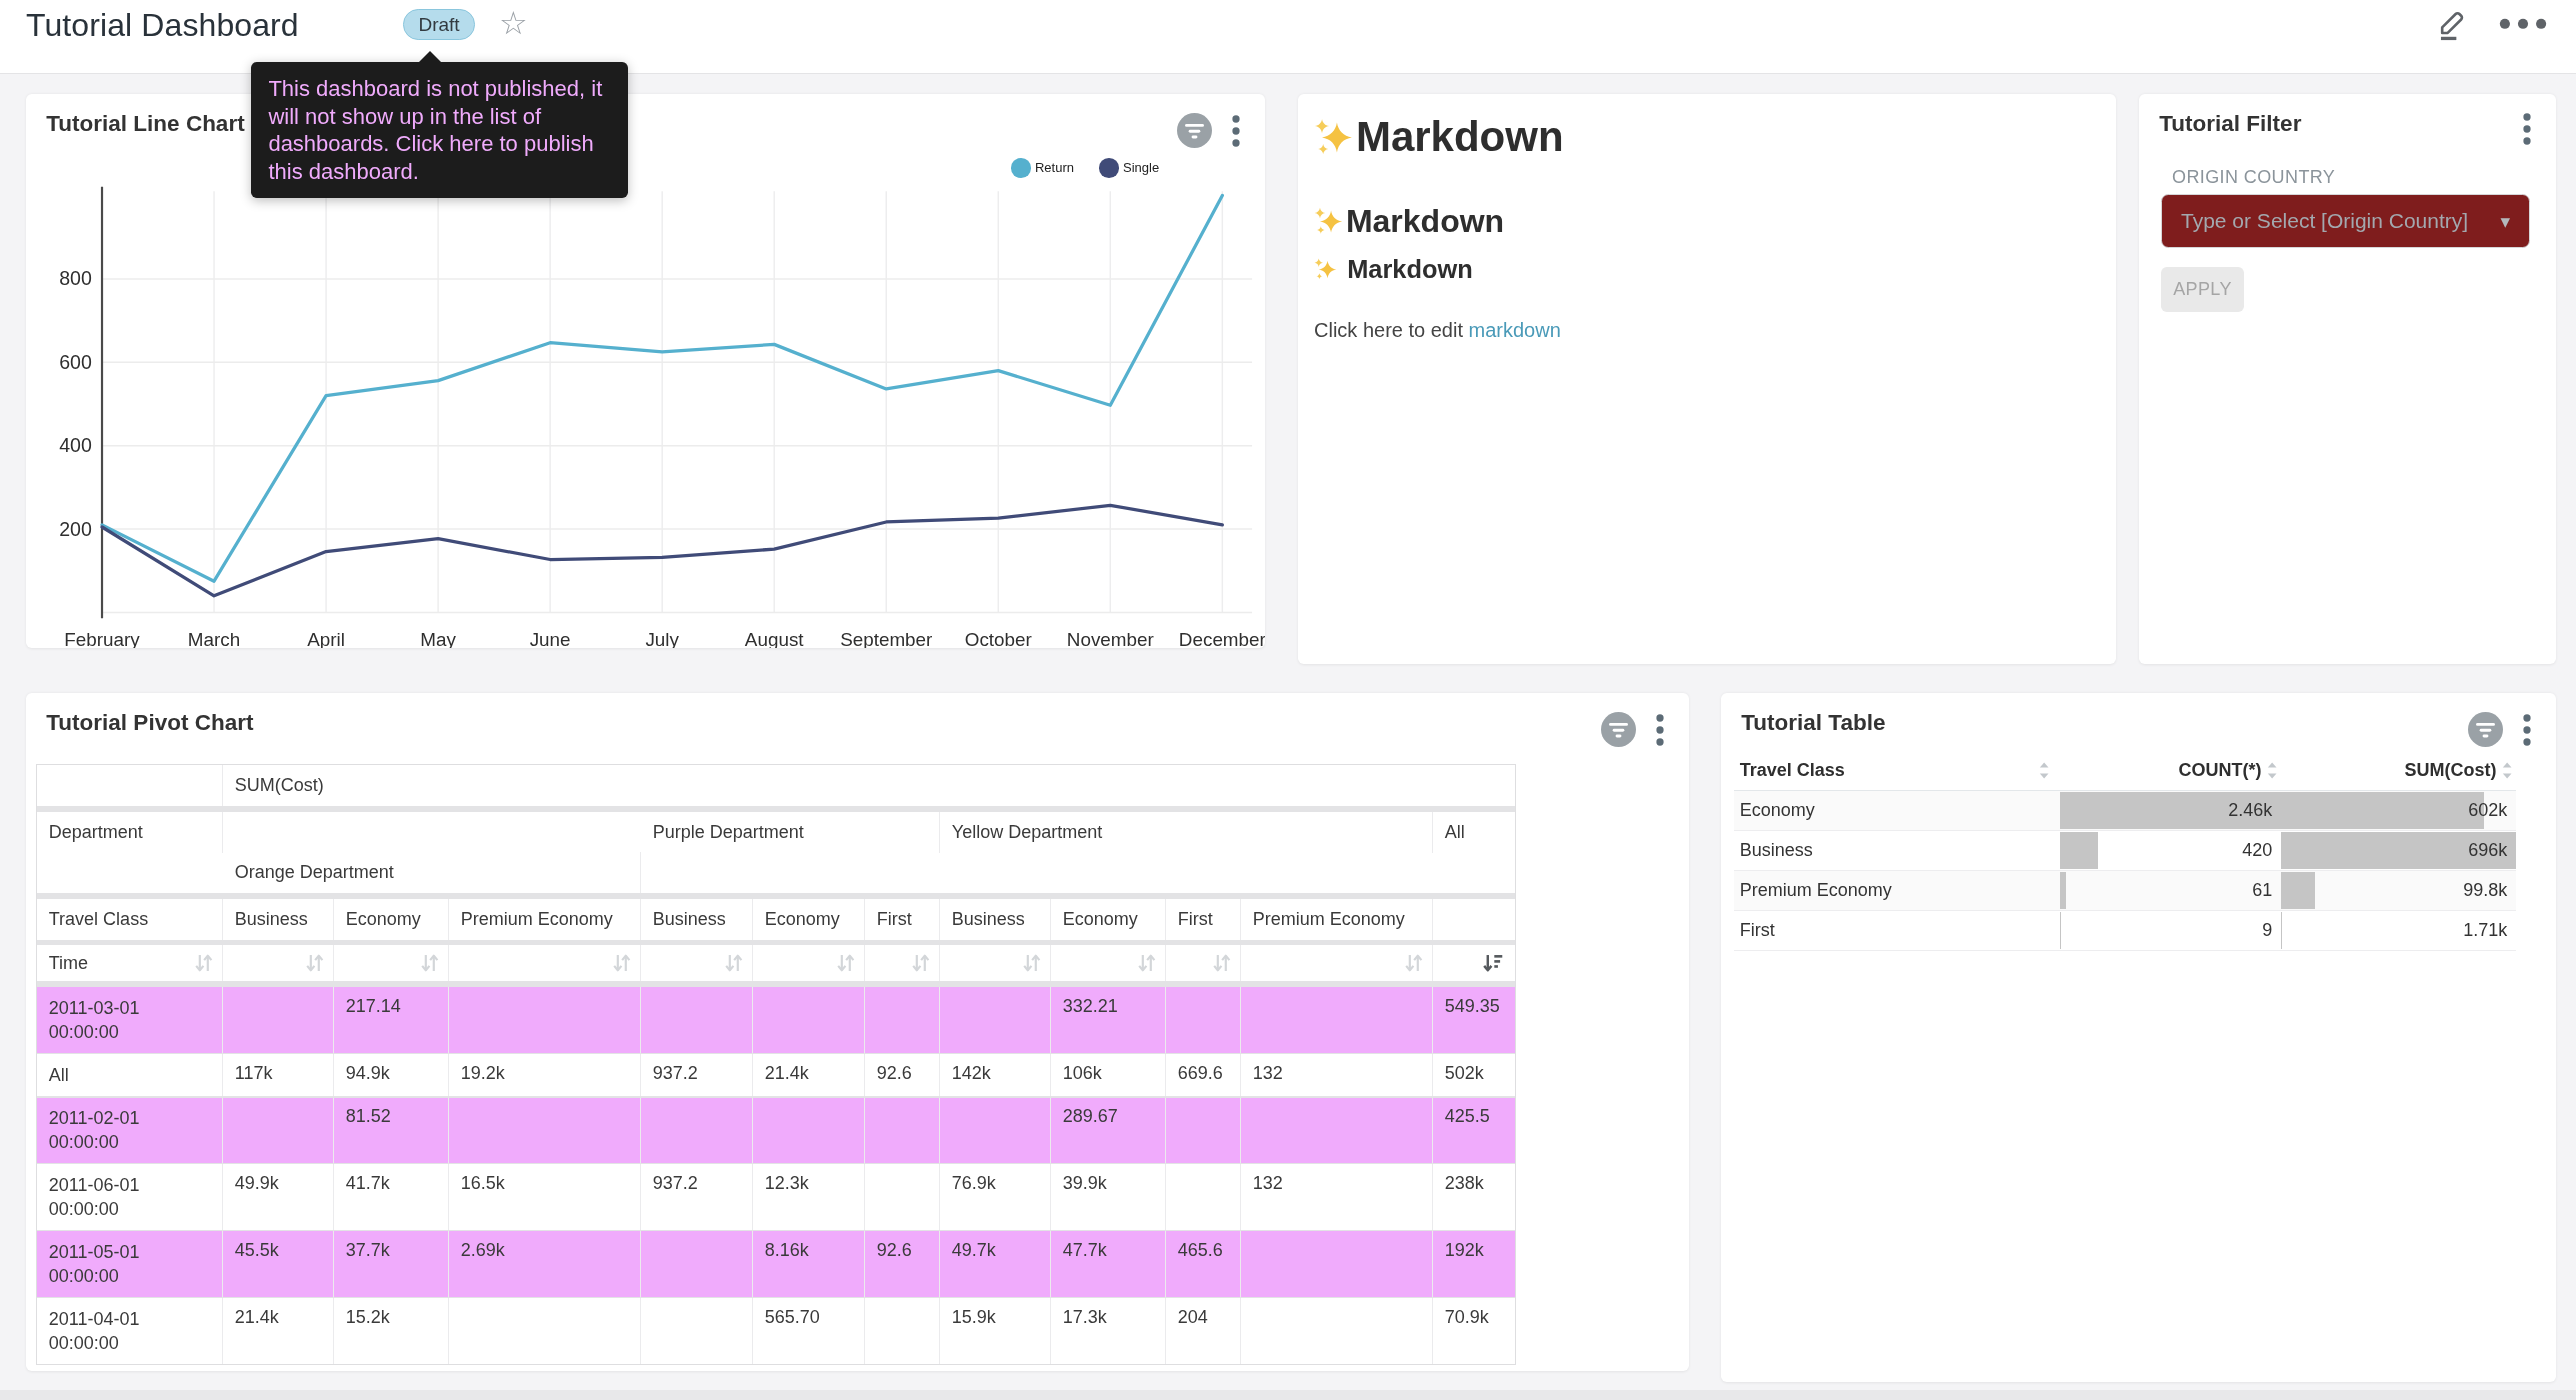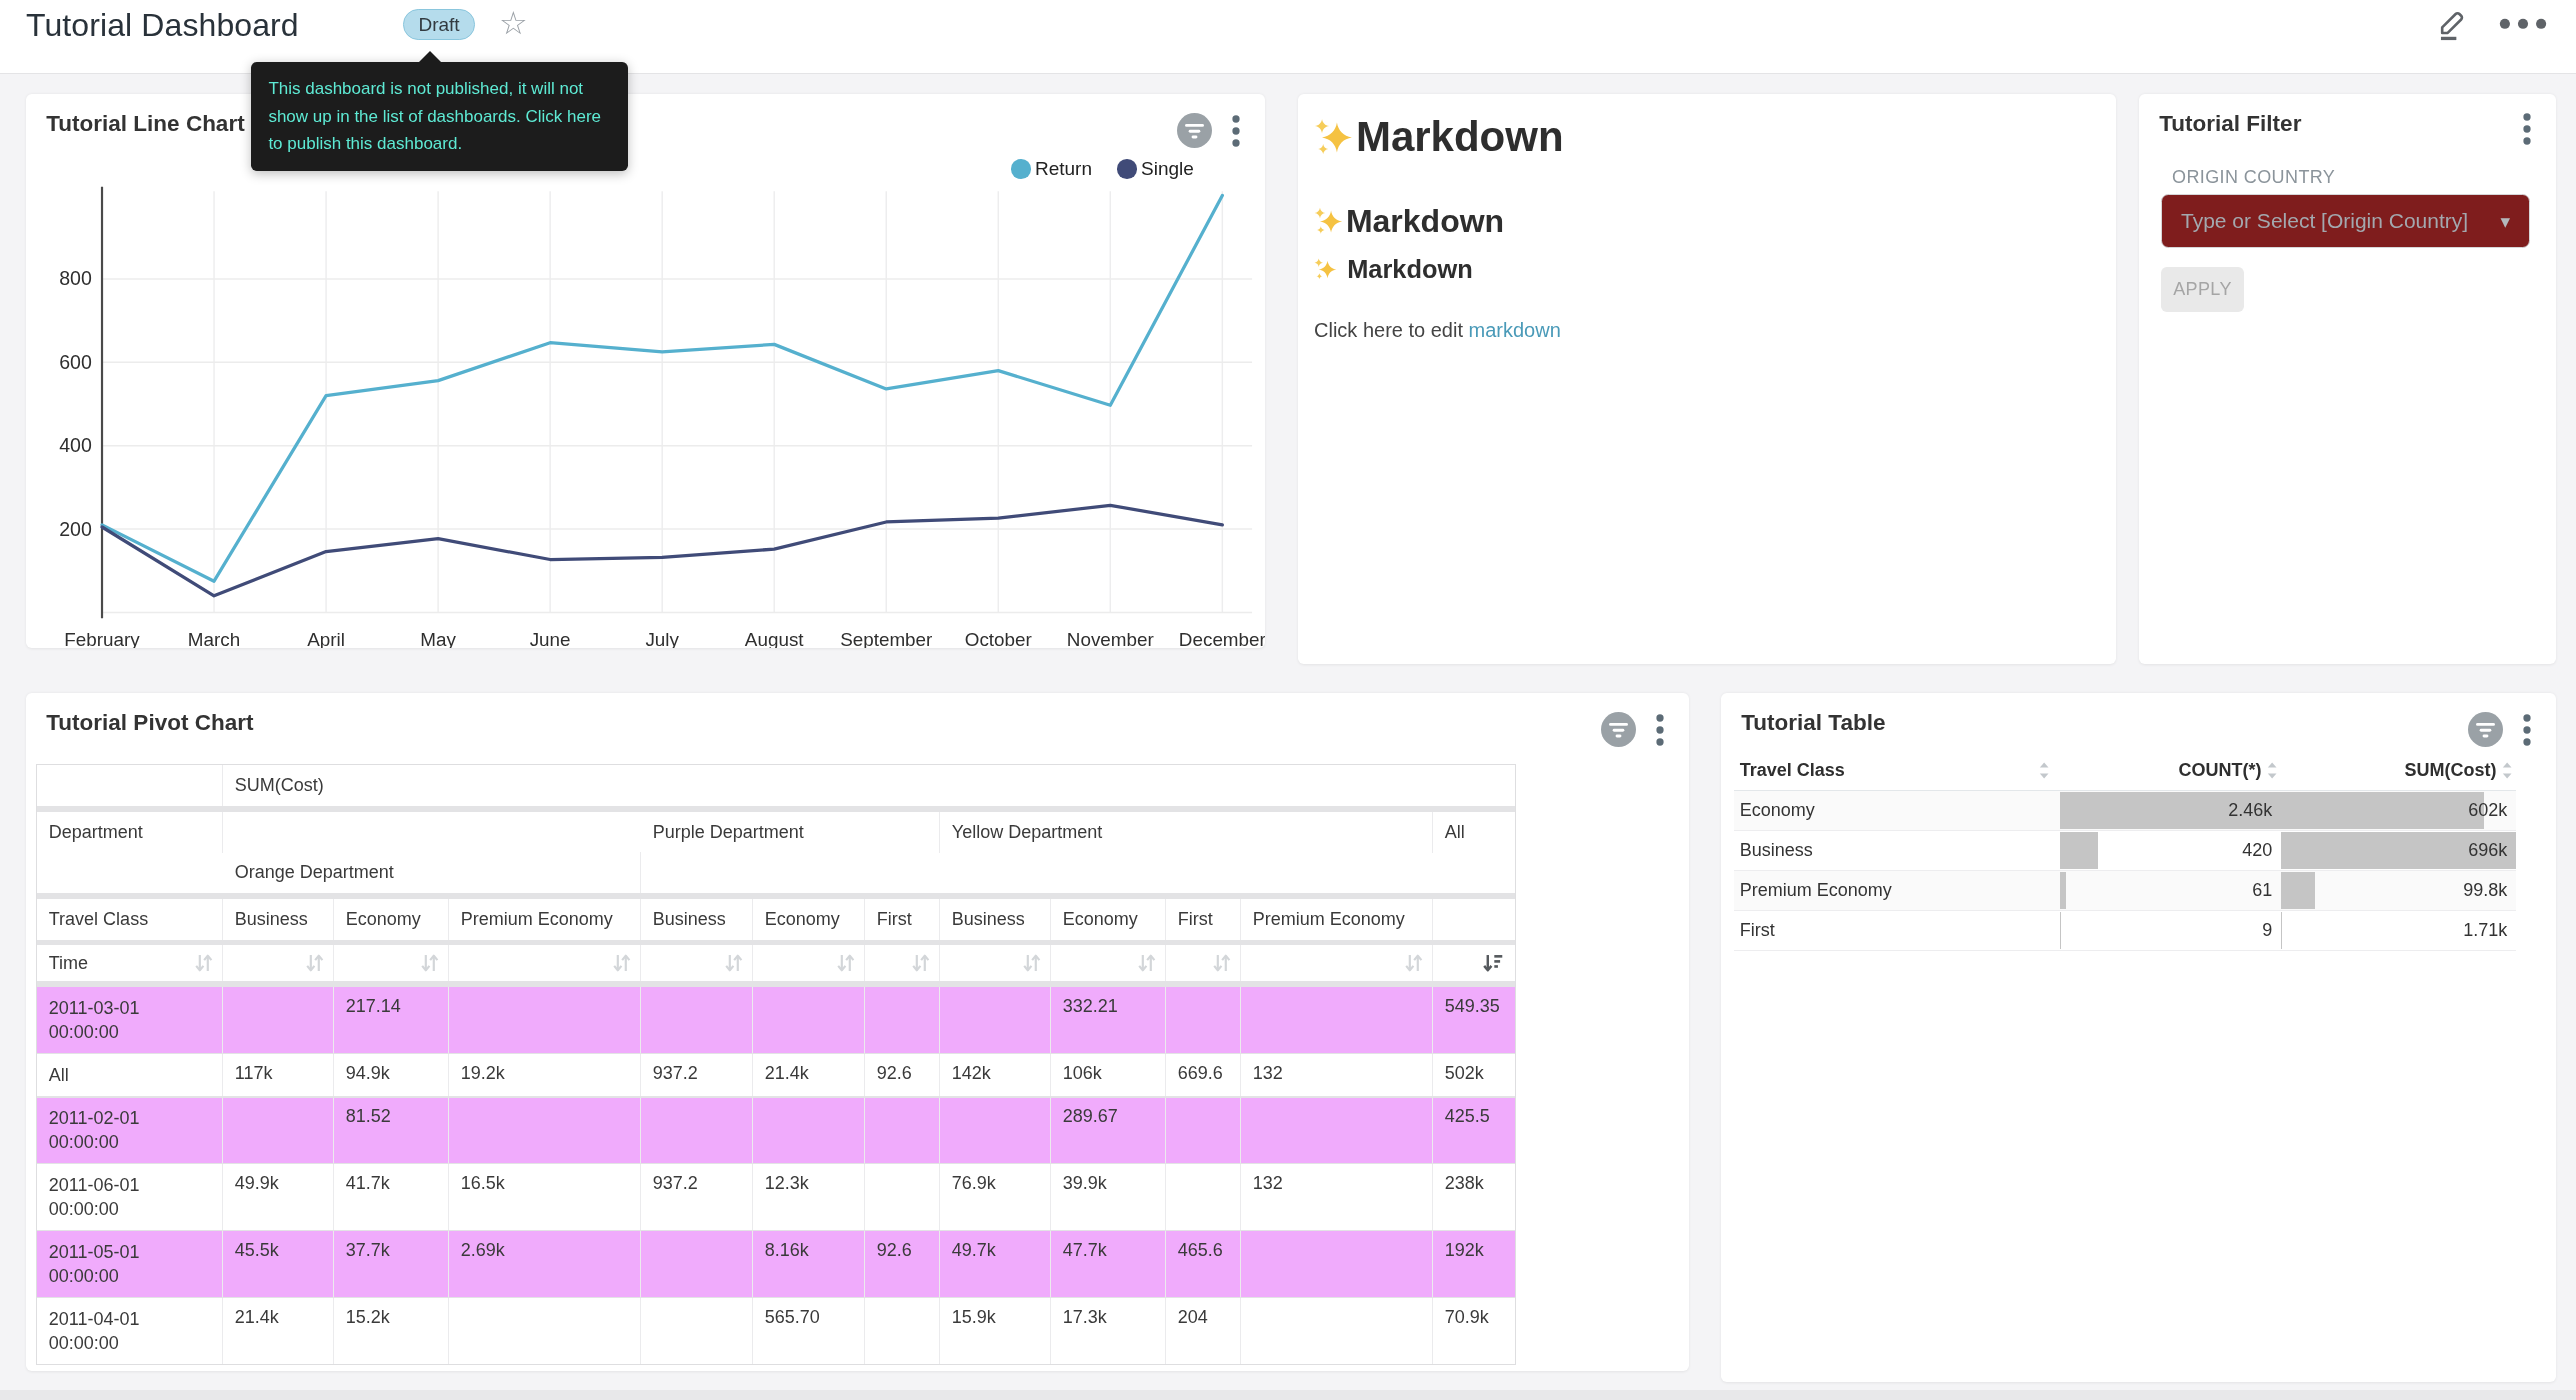--- a/index.html
+++ b/index.html
@@ -11,37 +11,37 @@
   }
   .topbar{position:absolute;left:0;top:0;width:2576px;height:73px;background:#fff;border-bottom:1.5px solid #e4e4e6;}
   .page-title{position:absolute;left:26px;top:7.3px;font-size:32px;font-weight:500;color:#29323a;letter-spacing:0.1px;}
   .draft-badge{position:absolute;left:403px;top:9.4px;width:70px;height:29px;border-radius:15.2px;
     background:#b5dcec;border:1.5px solid #8ac6dd;display:flex;align-items:center;justify-content:center;
     font-size:19px;color:#323a40;}
   .star{position:absolute;left:499px;top:4.4px;font-size:32px;color:#9aa0a6;}
   .hdr-icons{position:absolute;right:29px;top:5.8px;display:flex;gap:30.5px;align-items:center;}
 
   .tooltip{position:absolute;left:251px;top:62px;width:342px;background:#1c1c1c;border-radius:5.8px;
-    color:#5eead4;font-size:17px;line-height:27.6px;padding:13px 17.4px;z-index:60;box-shadow:0 2.9px 10.2px rgba(0,0,0,.25);}
+    color:#f0abfc;font-size:22px;line-height:27.6px;padding:13px 17.4px;z-index:60;box-shadow:0 2.9px 10.2px rgba(0,0,0,.25);}
   .tooltip:before{content:"";position:absolute;left:168px;top:-11px;border-left:11.6px solid transparent;
     border-right:11.6px solid transparent;border-bottom:11.6px solid #1c1c1c;}
 
   .card{position:absolute;background:#fff;border-radius:5.8px;box-shadow:0 0.7px 2.9px rgba(0,0,0,.07);}
   #card-line{left:26px;top:94px;width:1239px;height:554px;}
   #card-md{left:1298px;top:94px;width:818px;height:570px;}
   #card-filter{left:2139px;top:94px;width:417px;height:570px;}
   #card-pivot{left:26px;top:693px;width:1663px;height:678px;}
   #card-table{left:1721px;top:693px;width:835px;height:689px;}
 
   .card-title{position:absolute;left:20.3px;top:17.4px;font-size:22.5px;font-weight:700;color:#333;}
   .card-icons{position:absolute;right:25px;top:19px;display:flex;gap:20.3px;align-items:center;}
 
   
   .legend{position:absolute;left:985px;top:64px;display:flex;gap:25px;align-items:center;z-index:5;}
-  .legend-item{display:flex;align-items:center;gap:4.4px;font-size:19px;color:#222;}
+  .legend-item{display:flex;align-items:center;gap:4.4px;font-size:13px;color:#222;}
   .legend-dot{width:19.6px;height:19.6px;border-radius:50%;display:inline-block;}
 
   
   .md-h1{position:absolute;left:16px;top:19px;font-size:42px;font-weight:700;color:#2e2e2e;display:flex;align-items:center;}
   .md-h2{position:absolute;left:16px;top:109px;font-size:32px;font-weight:700;color:#2e2e2e;display:flex;align-items:center;}
   .md-h3{position:absolute;left:16px;top:161px;font-size:25.4px;font-weight:700;color:#2e2e2e;display:flex;align-items:center;gap:7.3px;}
   .md-p{position:absolute;left:16px;top:225px;font-size:20px;color:#444;}
   .md-link{color:#4a9ab8;cursor:pointer;}
 
   

